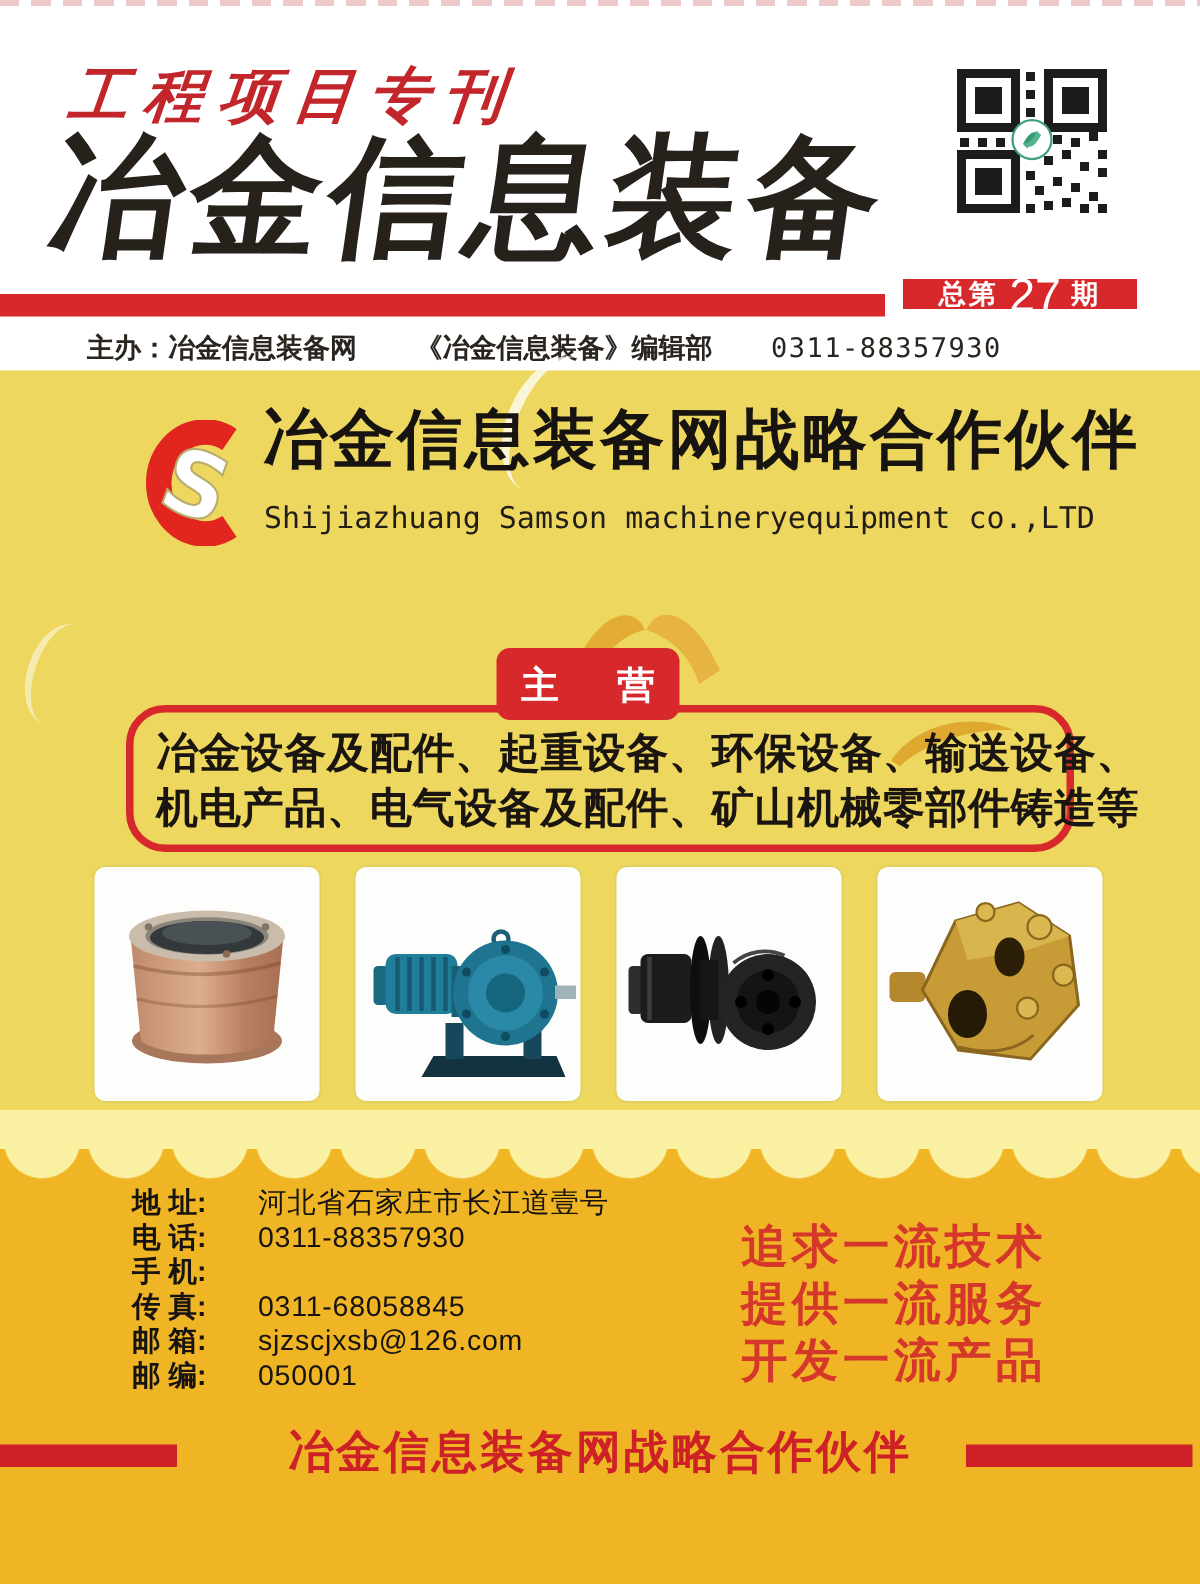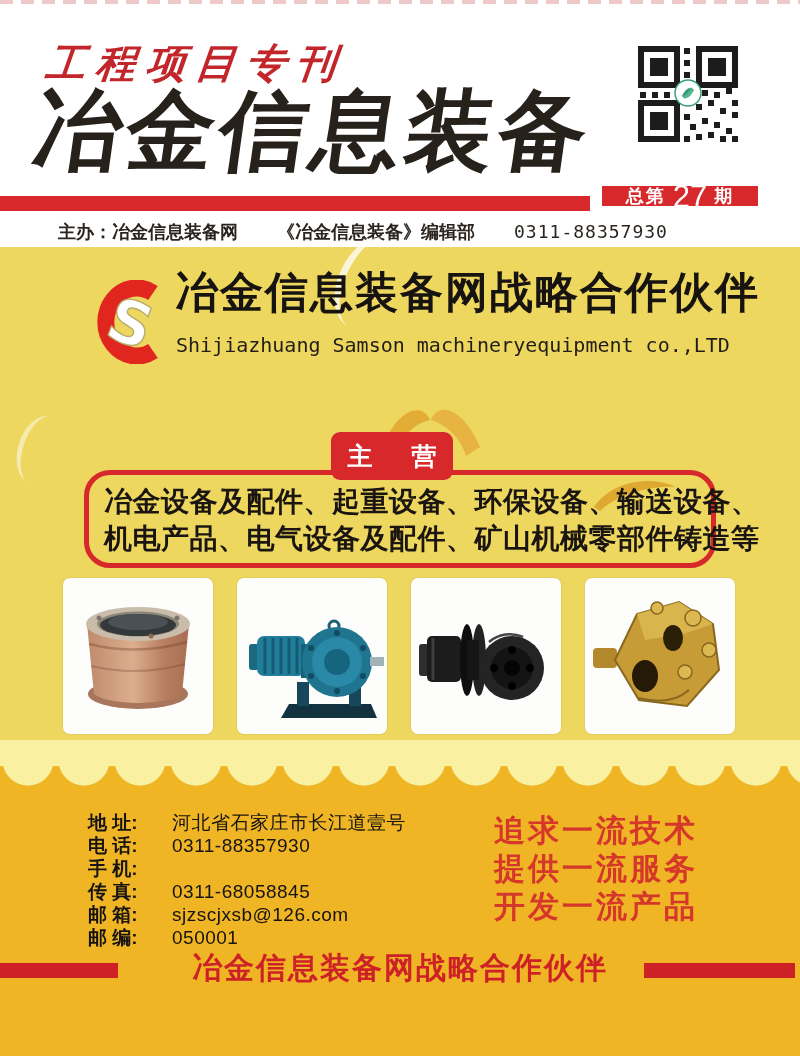--- a/index.html
+++ b/index.html
@@ -60,21 +60,21 @@
 
   
   .light-band { left:0; top:740px; width:800px; height:26px; background:#faf0a2; }
   .scallop { left:0; top:766px; width:800px; height:26px; background-color:#efb525;
     background-image:radial-gradient(circle 26px at 28px -6px, #faf0a2 0 25px, rgba(0,0,0,0) 26px);
     background-size:56px 32px; background-repeat:repeat-x; }
 
   
   .gold-bottom { left:0; top:792px; width:800px; height:264px; background:#efb525; }
 
-  .contact { left:88px; top:-3px;margin-top:21px; }
+  .contact { left:88px; top:-3px; }
   .contact-row { display:flex; align-items:baseline; height:23px; font-size:19px; color:#161310; }
   .contact-row .lbl { width:70px; font-weight:700; display:flex; justify-content:space-between; white-space:nowrap; }
   .contact-row .val { margin-left:14px; font-weight:500; letter-spacing:.5px; white-space:nowrap;
     font-family:Liberation Sans, sans-serif; }
 
   .slogan { left:494px; top:20px; color:#d5382b; font-size:31px; font-weight:700;
     letter-spacing:3px; line-height:38px; white-space:nowrap; }
 
   .banner-text { left:0; top:156px; width:800px; text-align:center; color:#ce2127;
     font-size:30px; font-weight:800; letter-spacing:2px; white-space:nowrap; }

